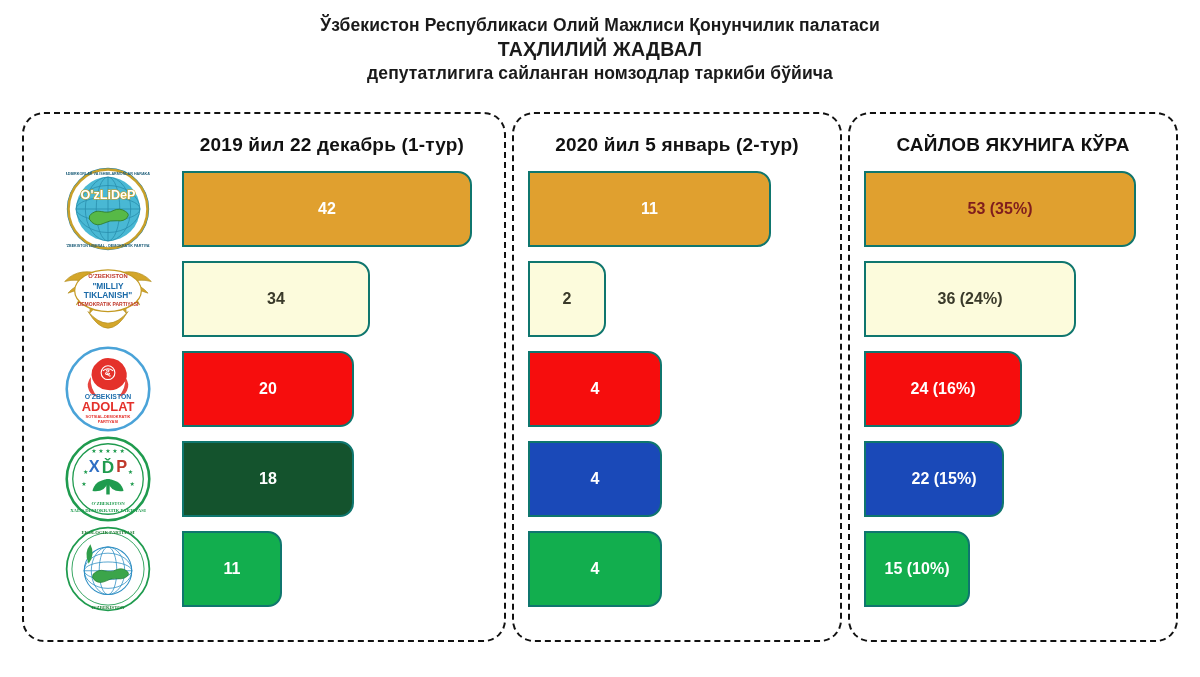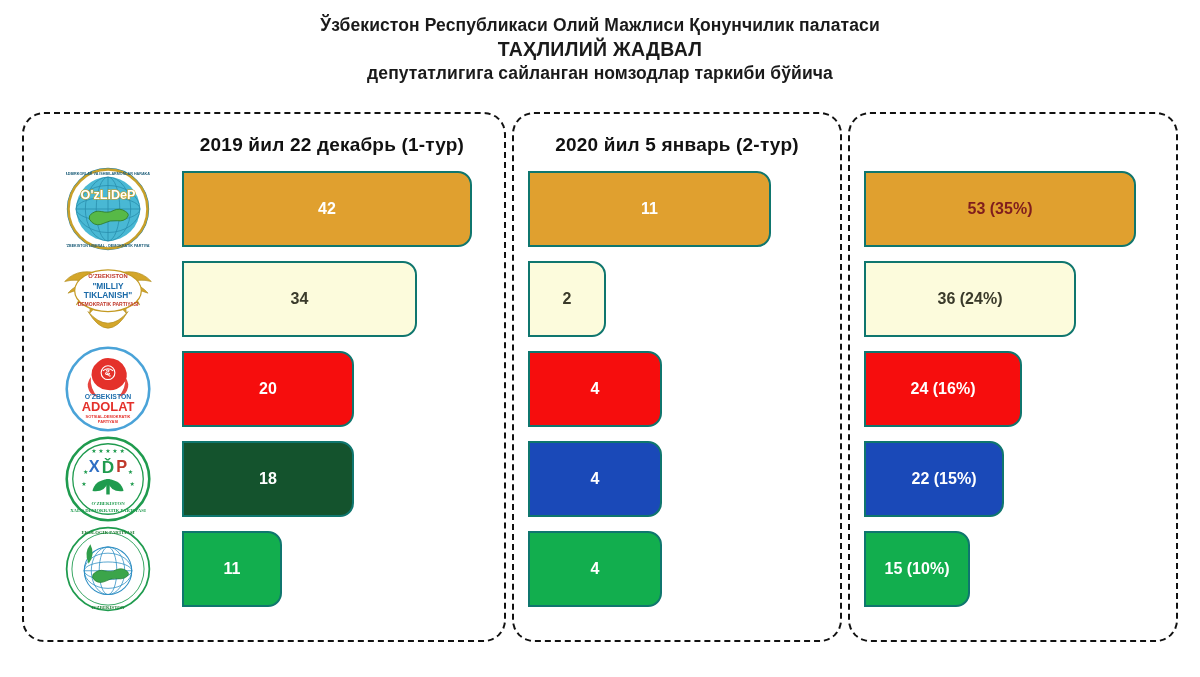--- a/index.html
+++ b/index.html
@@ -208,21 +208,21 @@
 
     </div>
 
     <div class="bars" id="bars-1">
         <div class="bar-row">
           <div class="bar" style="width: 290px; background: rgb(224, 160, 47);">
             <span class="bar-label" style="color: rgb(255, 255, 255);">42</span>
           </div>
         </div>
         <div class="bar-row">
-          <div class="bar" style="width: 235px; background: rgb(252, 251, 220); text-align: center;">
+          <div class="bar" style="width: 188px; background: rgb(252, 251, 220); text-align: center;">
             <span class="bar-label" style="color: rgb(58, 58, 42);">34</span>
           </div>
         </div>
         <div class="bar-row">
           <div class="bar" style="width: 172px; background: rgb(246, 13, 13);">
             <span class="bar-label" style="color: rgb(255, 255, 255);">20</span>
           </div>
         </div>
         <div class="bar-row">
           <div class="bar" style="width: 172px; background: #14532d;">
@@ -262,20 +262,21 @@
         </div>
         <div class="bar-row">
           <div class="bar" style="width: 134px; background: rgb(18, 174, 78);">
             <span class="bar-label" style="color: rgb(255, 255, 255);">4</span>
           </div>
         </div>
       </div>
   </div>
 
   <div class="panel" id="panel-3">
+    <div class="panel-header">САЙЛОВ ЯКУНИГА КЎРА</div>
     <div class="bars" id="bars-3">
         <div class="bar-row">
           <div class="bar" style="width: 272px; background: rgb(224, 160, 47);">
             <span class="bar-label" style="color: #7f1d1d;">53 (35%)</span>
           </div>
         </div>
         <div class="bar-row">
           <div class="bar" style="width: 212px; background: rgb(252, 251, 220);">
             <span class="bar-label" style="color: rgb(58, 58, 42);">36 (24%)</span>
           </div>

